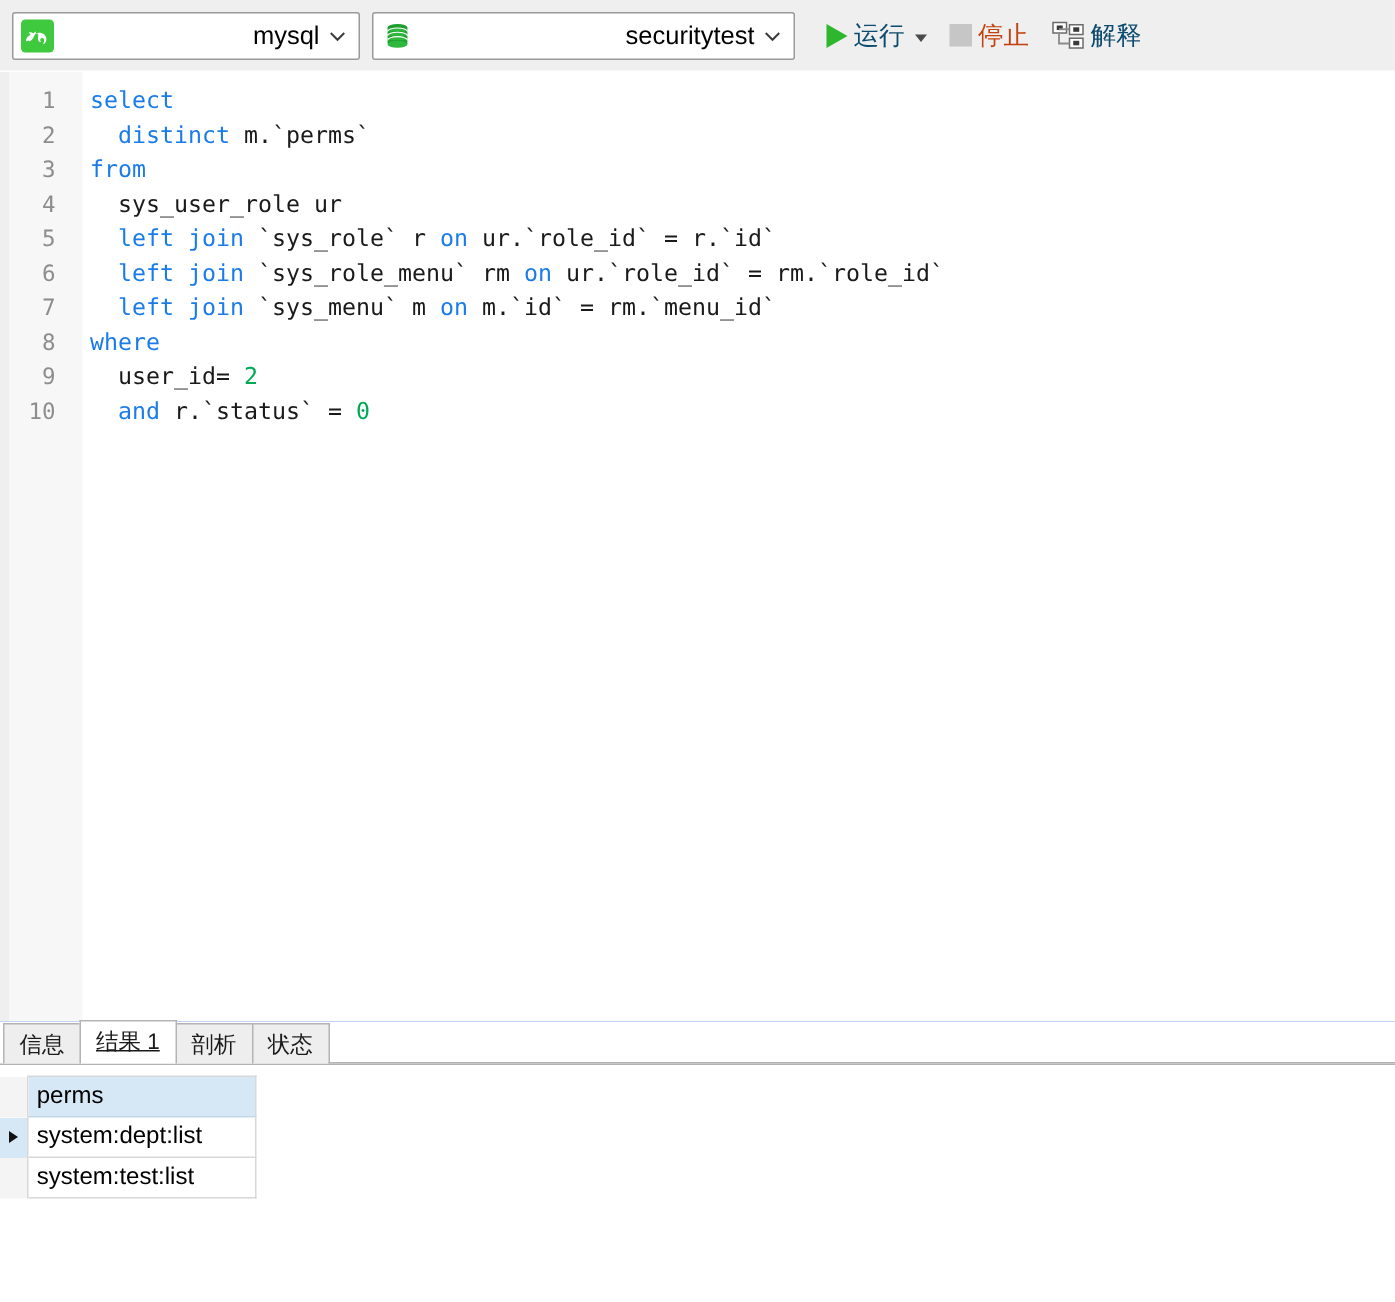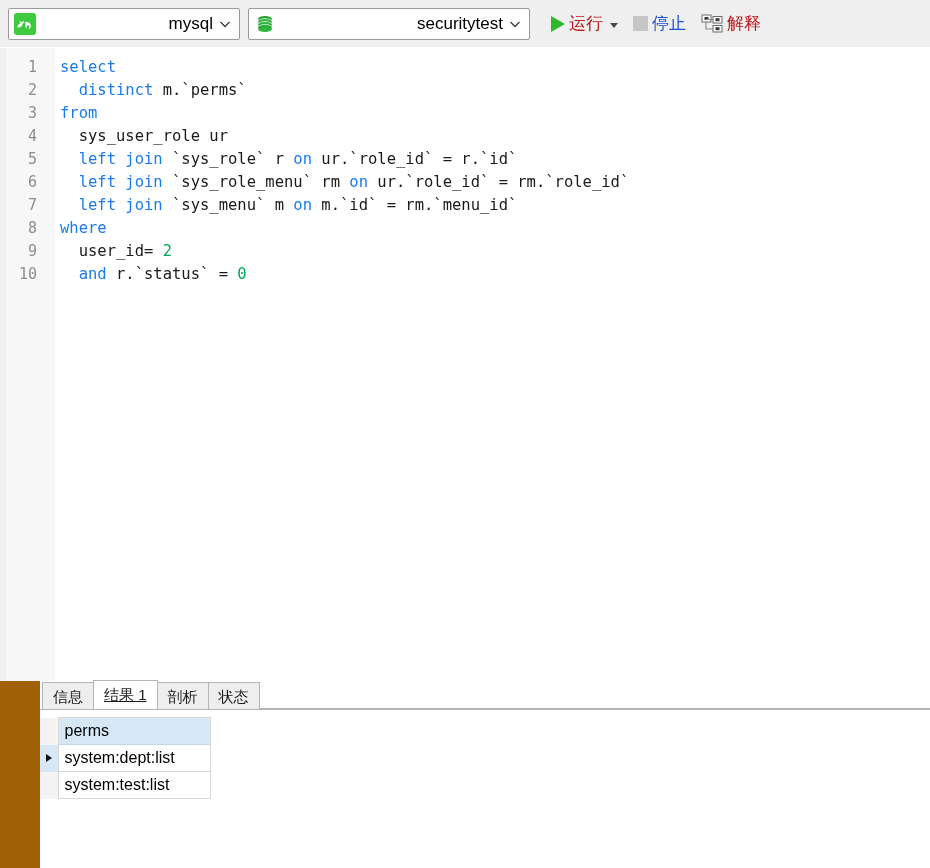--- a/index.html
+++ b/index.html
@@ -80,24 +80,24 @@
     display: flex;
     align-items: center;
     margin-left: 6px;
   }
   .tb-btn {
     display: flex;
     align-items: center;
     height: 34px;
     padding: 0 3px;
     font-size: 17px;
-    color: #b91c1c;
-    white-space: nowrap;
-  }
-  .tb-btn.disabled { color: #1d4ed8; justify-content: center; }
+    color: #0c4a6e;
+    white-space: nowrap;
+  }
+  .tb-btn.disabled { color: #c2410c; justify-content: center; }
   .tb-btn .tb-label { margin-left: 4px; }
   .play-tri {
     width: 0; height: 0;
     border-left: 14px solid #2fb62f;
     border-top: 8px solid transparent;
     border-bottom: 8px solid transparent;
     margin-left: 4px;
   }
   .drop-caret {
     width: 0; height: 0;
@@ -159,22 +159,21 @@
   }
   .linetext { color: #1a1a1a; padding-left: 14px; }
   .kw { color: #1a7cea; }
   .num { color: #00aa55; }
 
   
   .results {
     position: absolute;
     left: 0; right: 0; bottom: 0;
     height: 187px;
-    background: #a16207;
-    padding-left: 40px;
+    background: #1d4ed8;
   }
   .tabstrip {
     height: 29px;
     background: #ffffff;
     display: flex;
     align-items: flex-end;
     border-bottom: 1px solid #b4b4b4;
     box-sizing: border-box;
     padding-left: 2px;
   }

